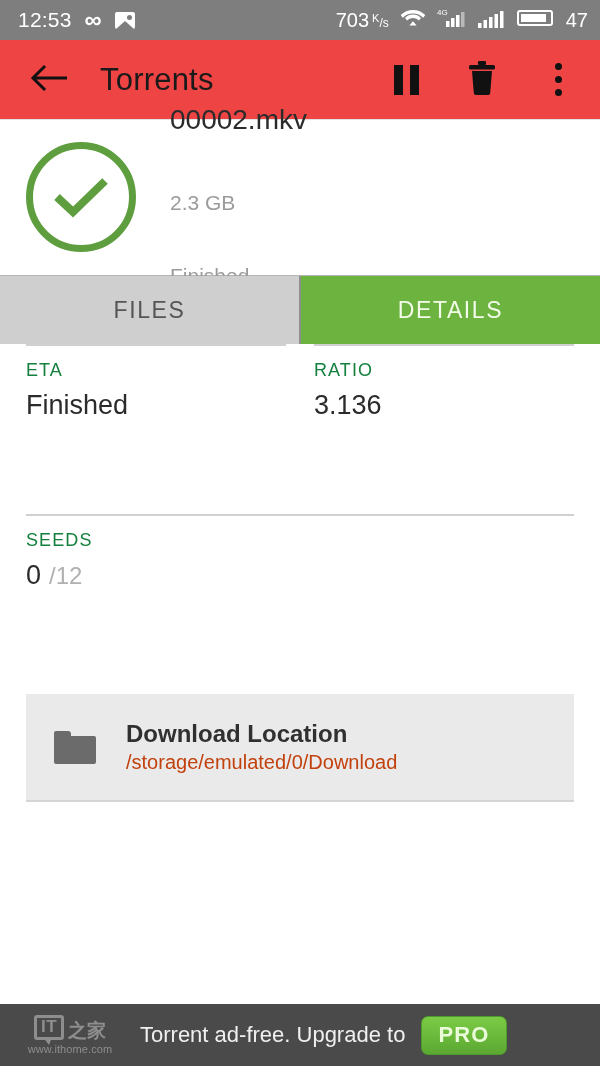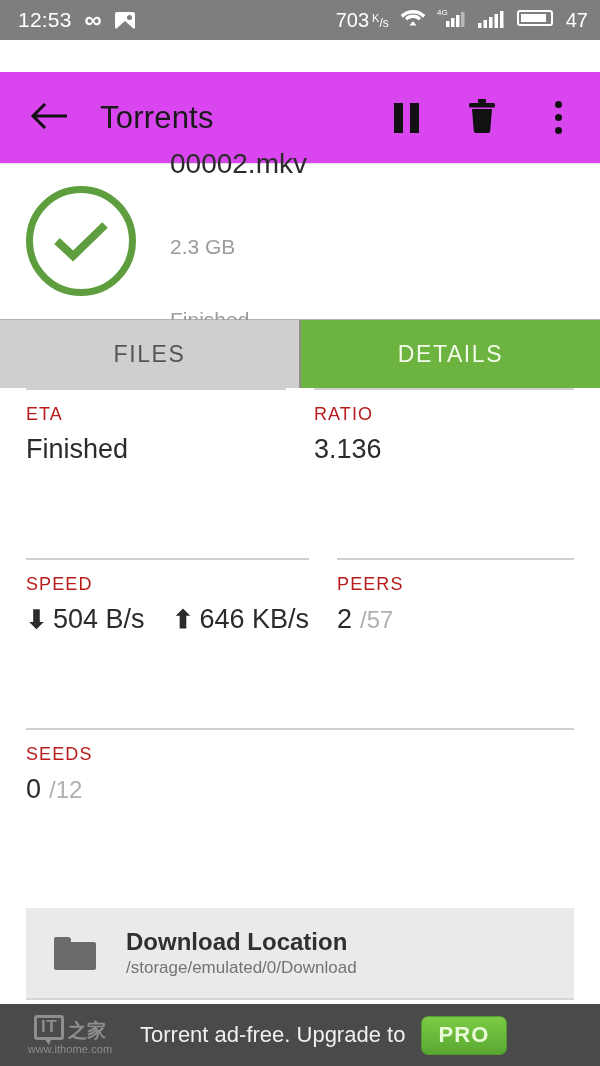--- a/index.html
+++ b/index.html
@@ -83,28 +83,27 @@
     position: absolute;
     bottom: 0; left: 1px;
     width: 0; height: 0;
     border-left: 9px solid transparent;
     border-right: 9px solid transparent;
     border-bottom: 8px solid #7e7e7e;
   }
 
   
   .toolbar {
-    height: 92px;
-    background: #d946ef;
+    height: 80px;
+    background: #ef4444;
     display: flex;
     align-items: center;
     padding: 0 22px 0 26px;
     box-sizing: border-box;
     border-bottom: 1px solid #e2e2e2;
-    margin-top: 32px;
   }
   .back-arrow {
     width: 46px; height: 46px;
     display: flex; align-items: center; justify-content: center;
     cursor: pointer;
   }
   .app-title {
     font-size: 31px;
     color: #1a1a1a;
     margin-left: 28px;
@@ -206,21 +205,21 @@
   }
   .cell {
     flex: 1;
     padding-top: 14px;
     border-top: 2px solid #d0d0d0;
     height: 170px;
     box-sizing: border-box;
   }
   .cell-label {
     font-size: 18px;
-    color: #b91c1c;
+    color: #15803d;
     letter-spacing: 1.1px;
     margin-bottom: 9px;
   }
   .cell-value {
     font-size: 27px;
     color: #2b2b2b;
     display: flex;
     align-items: center;
     white-space: nowrap;
   }
@@ -242,21 +241,21 @@
 
   
   .dl-card {
     margin: 10px 26px 0 26px;
     background: #eaeaea;
     border-bottom: 2px solid #d5d5d5;
     display: flex;
     align-items: center;
     padding: 20px 22px;
     box-sizing: border-box;
-    height: 92px;
+    height: 108px;
     cursor: pointer;
   }
   .folder-icon {
     width: 42px; height: 33px;
     position: relative;
     flex: 0 0 auto;
     margin-left: 6px;
   }
   .folder-icon::before {
     content: "";
@@ -275,22 +274,22 @@
     border-radius: 0 2px 2px 2px;
   }
   .dl-text { margin-left: 30px; }
   .dl-title {
     font-size: 24px;
     color: #303030;
     font-weight: bold;
     line-height: 1.3;
   }
   .dl-path {
-    font-size: 17px;
-    color: #737373;
+    font-size: 20px;
+    color: #c2410c;
     line-height: 1.35;
     margin-top: 0;
   }
 
   
   .ad-banner {
     position: absolute;
     left: 0; bottom: 0;
     width: 600px;
     height: 62px;
@@ -470,42 +469,20 @@
     <div class="cell">
       <div class="cell-label">ETA</div>
       <div class="cell-value">Finished</div>
     </div>
     <div class="cell">
       <div class="cell-label">RATIO</div>
       <div class="cell-value">3.136</div>
     </div>
   </div>
 
-  <div class="grid-row">
-    <div class="cell">
-      <div class="cell-label">SPEED</div>
-      <div class="cell-value speed-group">
-        <span class="speed-part">
-          <span class="arrow-glyph">⬇</span>
-          <span>504 B/s</span>
-        </span>
-        <span class="speed-part">
-          <span class="arrow-glyph">⬆</span>
-          <span>646 KB/s</span>
-        </span>
-      </div>
-    </div>
-    <div class="cell">
-      <div class="cell-label">PEERS</div>
-      <div class="cell-value">
-        <span>2</span>
-        <span class="sub">/57</span>
-      </div>
-    </div>
-  </div>
 
   <div class="grid-row">
     <div class="cell">
       <div class="cell-label">SEEDS</div>
       <div class="cell-value">
         <span>0</span>
         <span class="sub">/12</span>
       </div>
     </div>
   </div>

